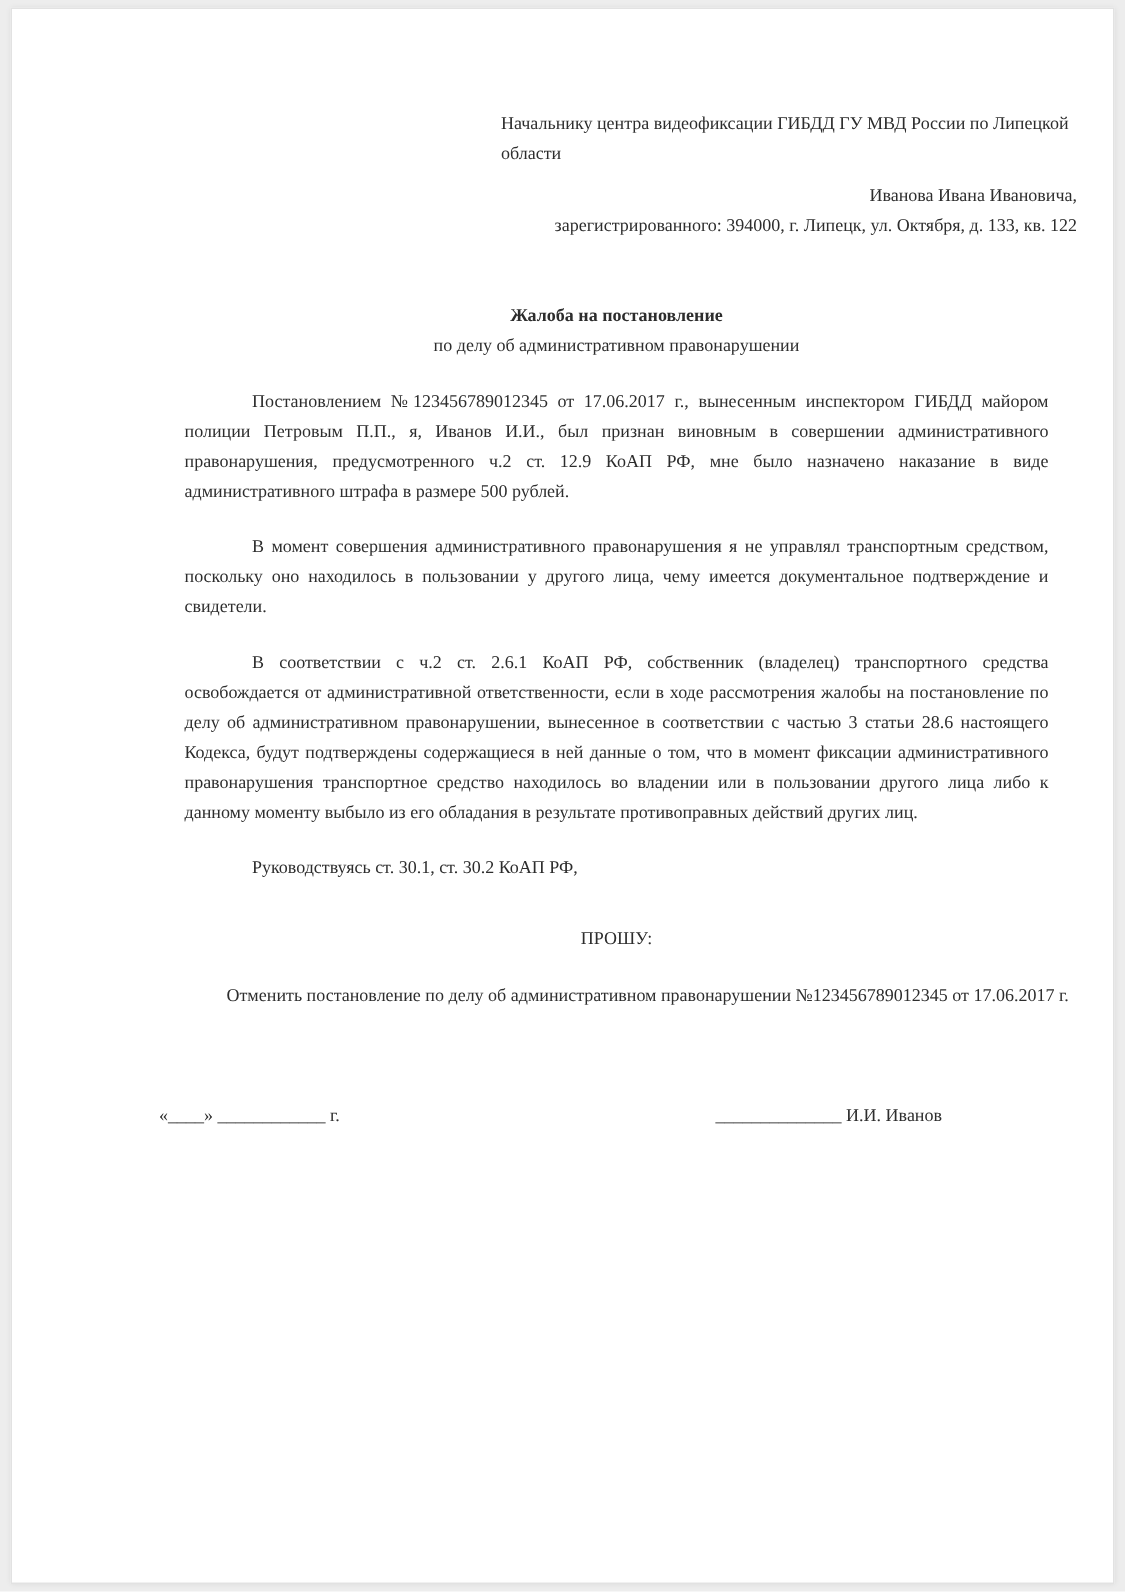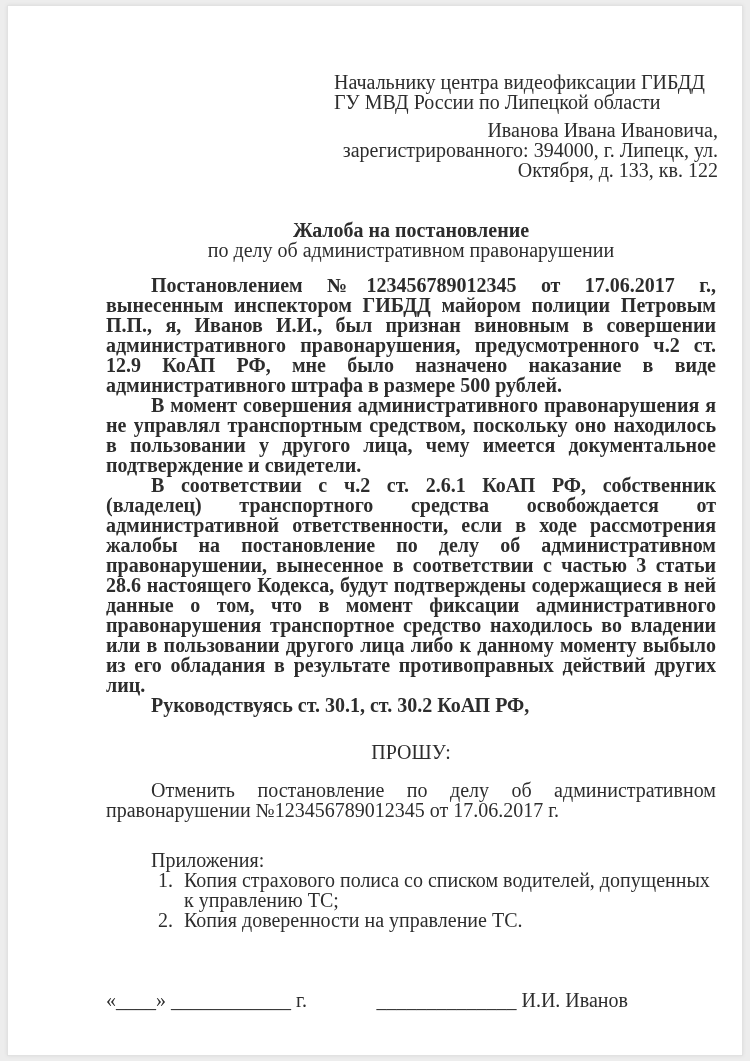--- a/index.html
+++ b/index.html
@@ -15,41 +15,40 @@
     position: absolute;
     left: 7px;
     top: 5px;
     width: 736px;
     height: 1051px;
     background: #ffffff;
     border: 1px solid #e2e2e2;
     box-shadow: 0 0 4px rgba(0,0,0,0.08);
     padding: 66px 26px 40px 98px;
     color: #2d2d2d;
-    font-size: 20px;
+    font-size: 12px;
     line-height: 20px;
   }
   .addressee-block {
     margin-left: 228px;
     width: 384px;
   }
   .addressee-block p { margin: 0; }
   .applicant-block { margin-top: 8px; text-align: right; }
   .title-block {
     margin-top: 40px;
     text-align: center;
   }
   .title-block .main { font-weight: bold; }
   .title-block p { margin: 0; }
   .body-block { margin-top: 15px; }
   .body-block p {
-    margin: 0;
+    margin: 17px;
     text-align: justify;
     text-indent: 45px;
-    font-weight: bold;
   }
   .request-heading {
     margin: 27px 0 0 0;
     text-align: center;
     font-weight: normal;
   }
   .request-text {
     margin: 18px 0 0 0;
     text-align: justify;
     text-indent: 45px;
@@ -93,26 +92,19 @@
   <div class="body-block">
     <p>Постановлением №123456789012345 от 17.06.2017 г., вынесенным инспектором ГИБДД майором полиции Петровым П.П., я, Иванов И.И., был признан виновным в совершении административного правонарушения, предусмотренного ч.2 ст. 12.9 КоАП РФ, мне было назначено наказание в виде административного штрафа в размере 500 рублей.</p>
     <p>В момент совершения административного правонарушения я не управлял транспортным средством, поскольку оно находилось в пользовании у другого лица, чему имеется документальное подтверждение и свидетели.</p>
     <p>В соответствии с ч.2 ст. 2.6.1 КоАП РФ, собственник (владелец) транспортного средства освобождается от административной ответственности, если в ходе рассмотрения жалобы на постановление по делу об административном правонарушении, вынесенное в соответствии с частью 3 статьи 28.6 настоящего Кодекса, будут подтверждены содержащиеся в ней данные о том, что в момент фиксации административного правонарушения транспортное средство находилось во владении или в пользовании другого лица либо к данному моменту выбыло из его обладания в результате противоправных действий других лиц.</p>
     <p>Руководствуясь ст. 30.1, ст. 30.2 КоАП РФ,</p>
   </div>
 
   <p class="request-heading">ПРОШУ:</p>
   <p class="request-text">Отменить постановление по делу об административном правонарушении №123456789012345 от 17.06.2017 г.</p>
 
-  <div class="attachments-block">
-    <p class="attachments-heading">Приложения:</p>
-    <ol class="attachments-list">
-      <li>Копия страхового полиса со списком водителей, допущенных к управлению ТС;</li>
-      <li>Копия доверенности на управление ТС.</li>
-    </ol>
-  </div>
 
   <div class="signature-row">
     <p>«____» ____________ г.</p>
     <p>______________ И.И. Иванов</p>
   </div>
 
 </div>
 
 </body></html>

